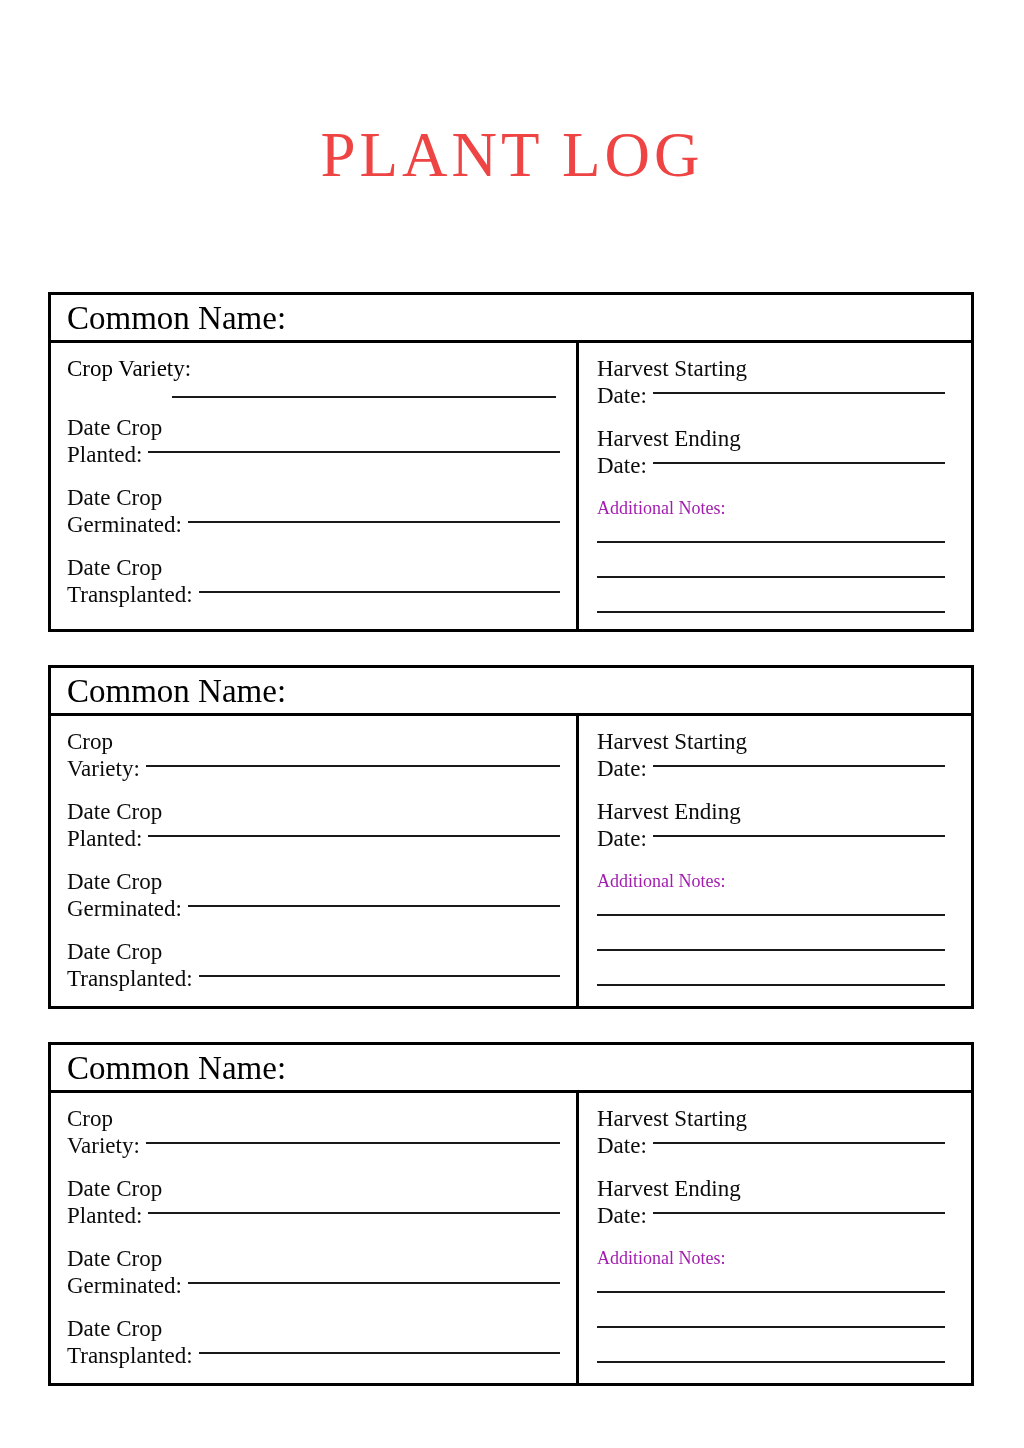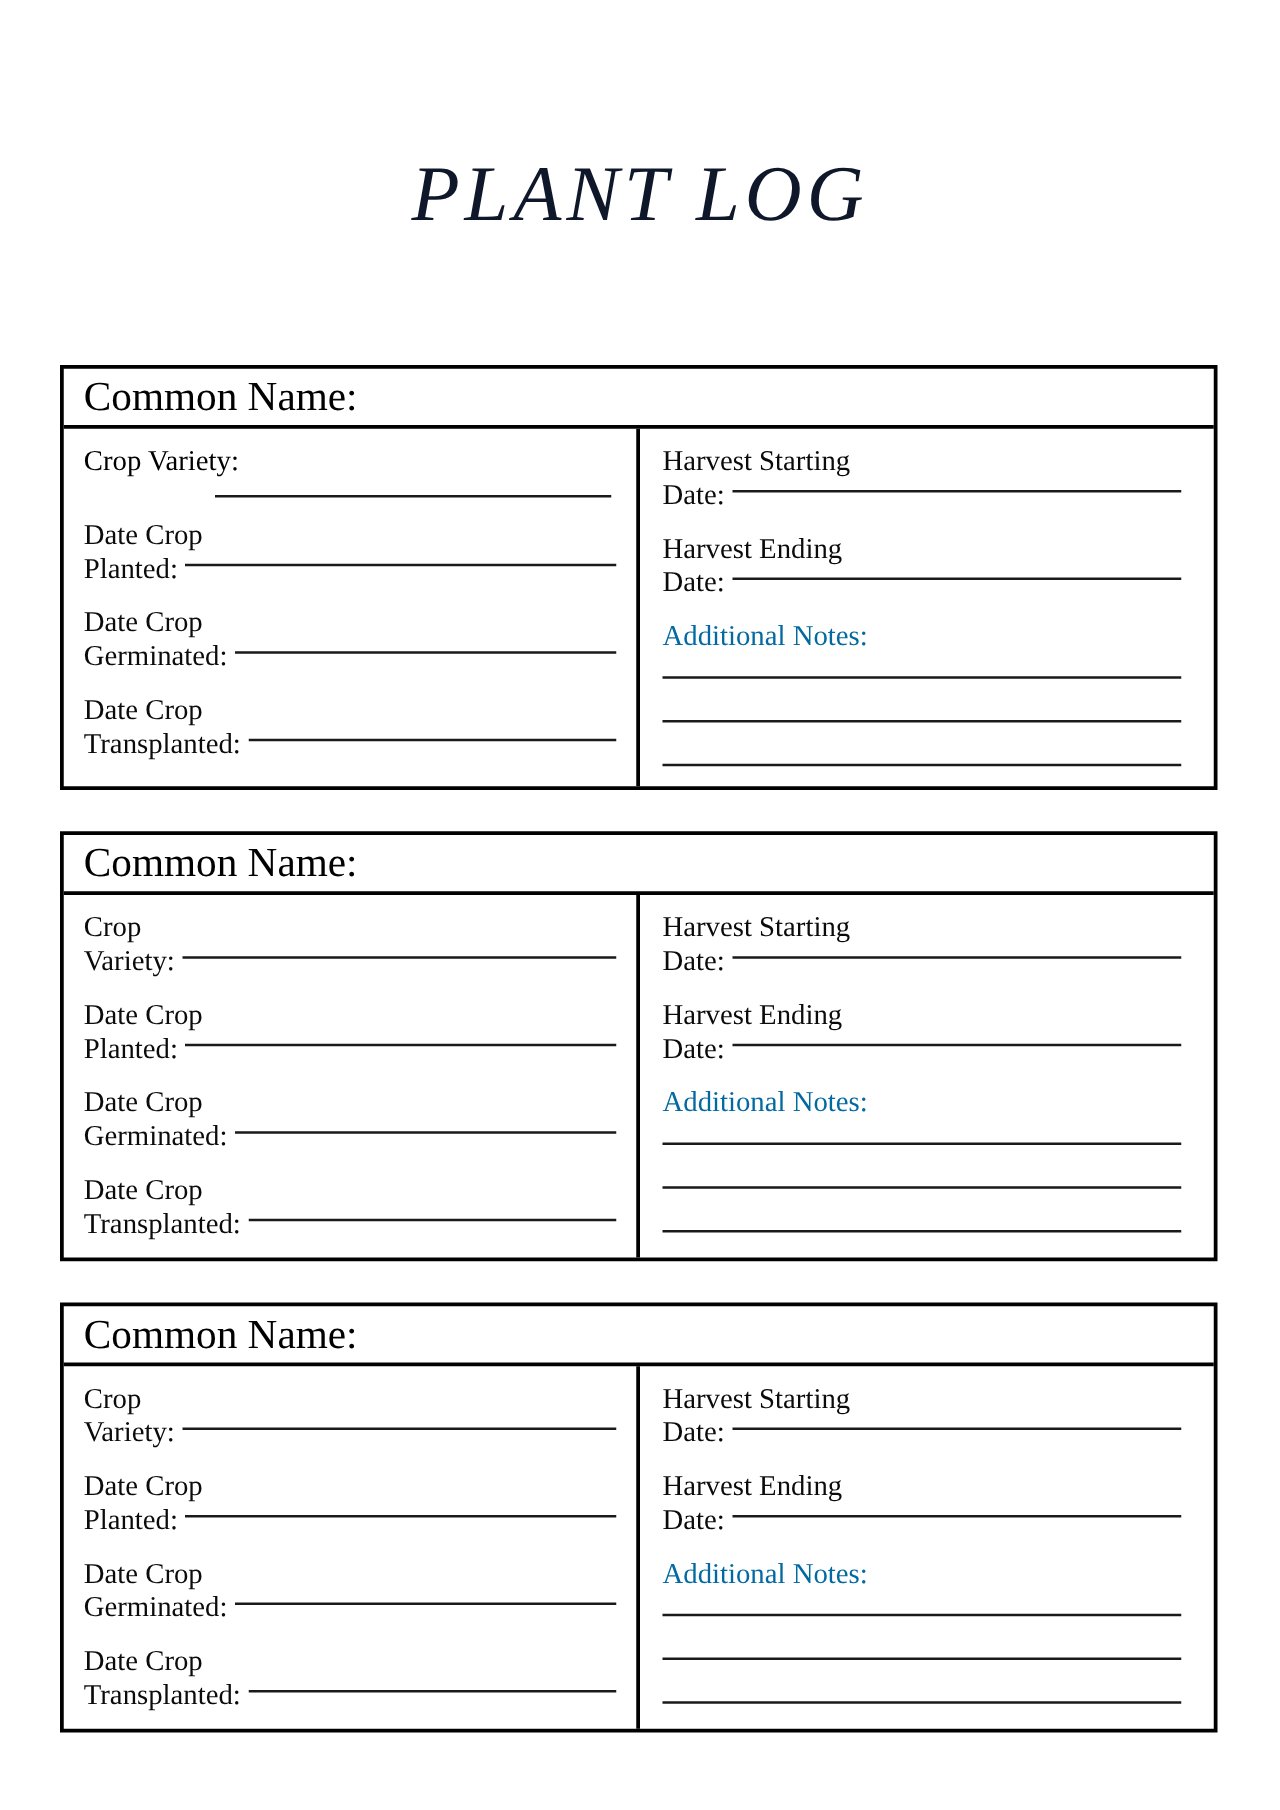--- a/index.html
+++ b/index.html
@@ -23,24 +23,23 @@
     position: relative;
   }
 
   
   .title {
     text-align: center;
     font-size: 63px;
     line-height: 1;
     letter-spacing: 4px;
     font-weight: 400;
-    color: #0f172a;
+    color: #ef4444;
     padding-top: 82px;
     white-space: pre;
-    font-style: italic;
   }
 
   
   .cards {
     position: absolute;
     left: 48px;
     top: 250px;
     width: 926px;
   }
 
@@ -64,21 +63,21 @@
     color: #000;
   }
 
   .card-body {
     display: flex;
     align-items: stretch;
     box-sizing: border-box;
   }
 
   .col-left {
-    width: 461px;
+    width: 528px;
     box-sizing: border-box;
     border-right: 3px solid #000;
     padding: 12px 16px 14px 16px;
   }
 
   .col-right {
     flex: 1;
     box-sizing: border-box;
     padding: 12px 26px 14px 18px;
   }
@@ -118,23 +117,23 @@
   .field-stacked .field-label { margin-bottom: 14px; }
   .rule-standalone {
     border-bottom: 2px solid #1a1a1a;
     height: 0;
     margin-left: 105px;
     margin-right: 4px;
   }
 
   
   .notes-label {
-    font-size: 23px;
+    font-size: 18px;
     line-height: 27px;
-    color: #0369a1;
+    color: #a21caf;
     margin-bottom: 19px;
   }
   .note-line {
     border-bottom: 2px solid #1a1a1a;
     height: 0;
     margin-bottom: 33px;
   }
   .note-line:last-child { margin-bottom: 2px; }
 </style>
 </head>

